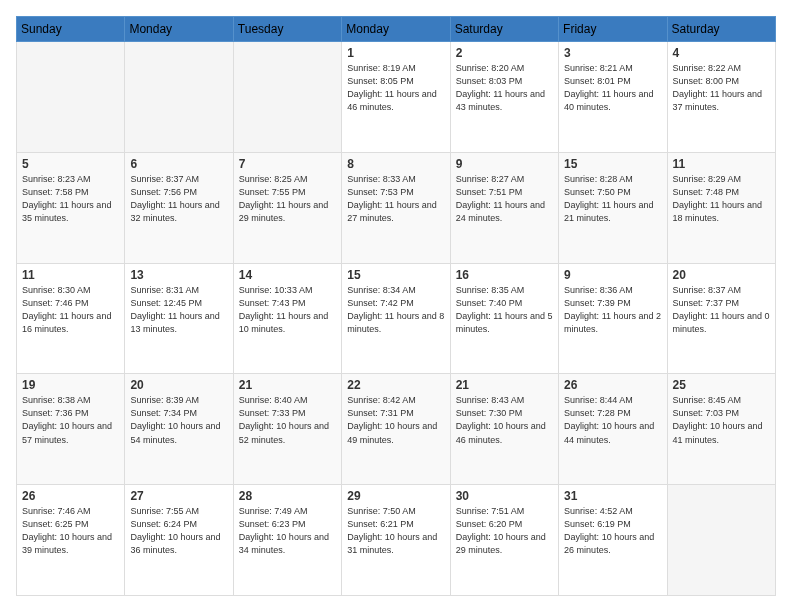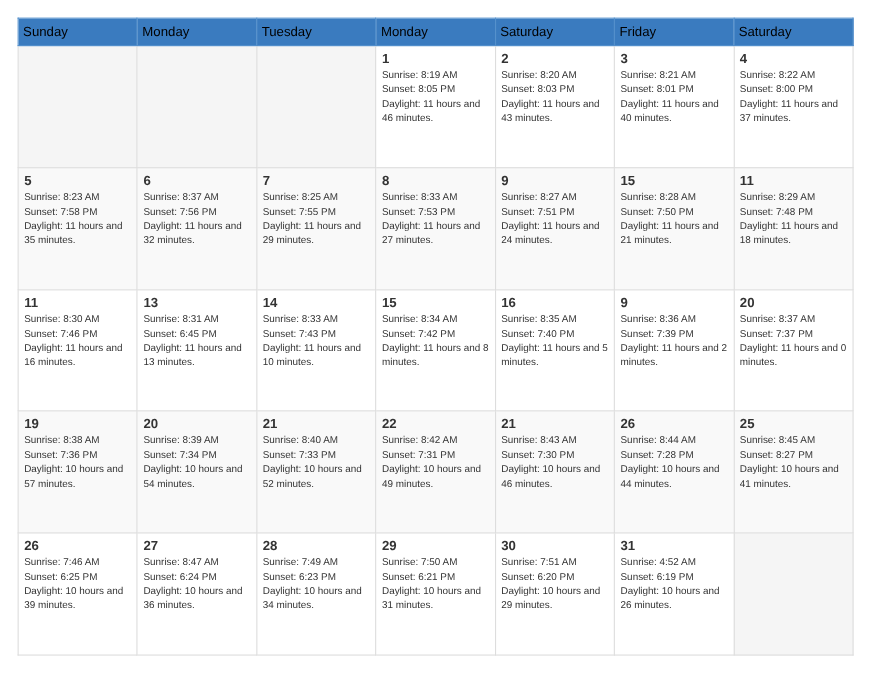--- a/index.html
+++ b/index.html
@@ -189,27 +189,27 @@
           <td>
             <span class="day-num">11</span>
             <div class="day-content">Sunrise: 8:30 AM
 Sunset: 7:46 PM
 Daylight: 11 hours
 and 16 minutes.</div>
           </td>
           <td>
             <span class="day-num">13</span>
             <div class="day-content">Sunrise: 8:31 AM
-Sunset: 6:45 PM
+Sunset: 12:45 PM
 Daylight: 11 hours
 and 13 minutes.</div>
           </td>
           <td>
             <span class="day-num">14</span>
-            <div class="day-content">Sunrise: 8:33 AM
+            <div class="day-content">Sunrise: 10:33 AM
 Sunset: 7:43 PM
 Daylight: 11 hours
 and 10 minutes.</div>
           </td>
           <td>
             <span class="day-num">15</span>
             <div class="day-content">Sunrise: 8:34 AM
 Sunset: 7:42 PM
 Daylight: 11 hours
 and 8 minutes.</div>
@@ -275,36 +275,36 @@
           <td>
             <span class="day-num">26</span>
             <div class="day-content">Sunrise: 8:44 AM
 Sunset: 7:28 PM
 Daylight: 10 hours
 and 44 minutes.</div>
           </td>
           <td>
             <span class="day-num">25</span>
             <div class="day-content">Sunrise: 8:45 AM
-Sunset: 8:27 PM
+Sunset: 7:03 PM
 Daylight: 10 hours
 and 41 minutes.</div>
           </td>
         </tr>
         <tr>
           <td>
             <span class="day-num">26</span>
             <div class="day-content">Sunrise: 7:46 AM
 Sunset: 6:25 PM
 Daylight: 10 hours
 and 39 minutes.</div>
           </td>
           <td>
             <span class="day-num">27</span>
-            <div class="day-content">Sunrise: 8:47 AM
+            <div class="day-content">Sunrise: 7:55 AM
 Sunset: 6:24 PM
 Daylight: 10 hours
 and 36 minutes.</div>
           </td>
           <td>
             <span class="day-num">28</span>
             <div class="day-content">Sunrise: 7:49 AM
 Sunset: 6:23 PM
 Daylight: 10 hours
 and 34 minutes.</div>

